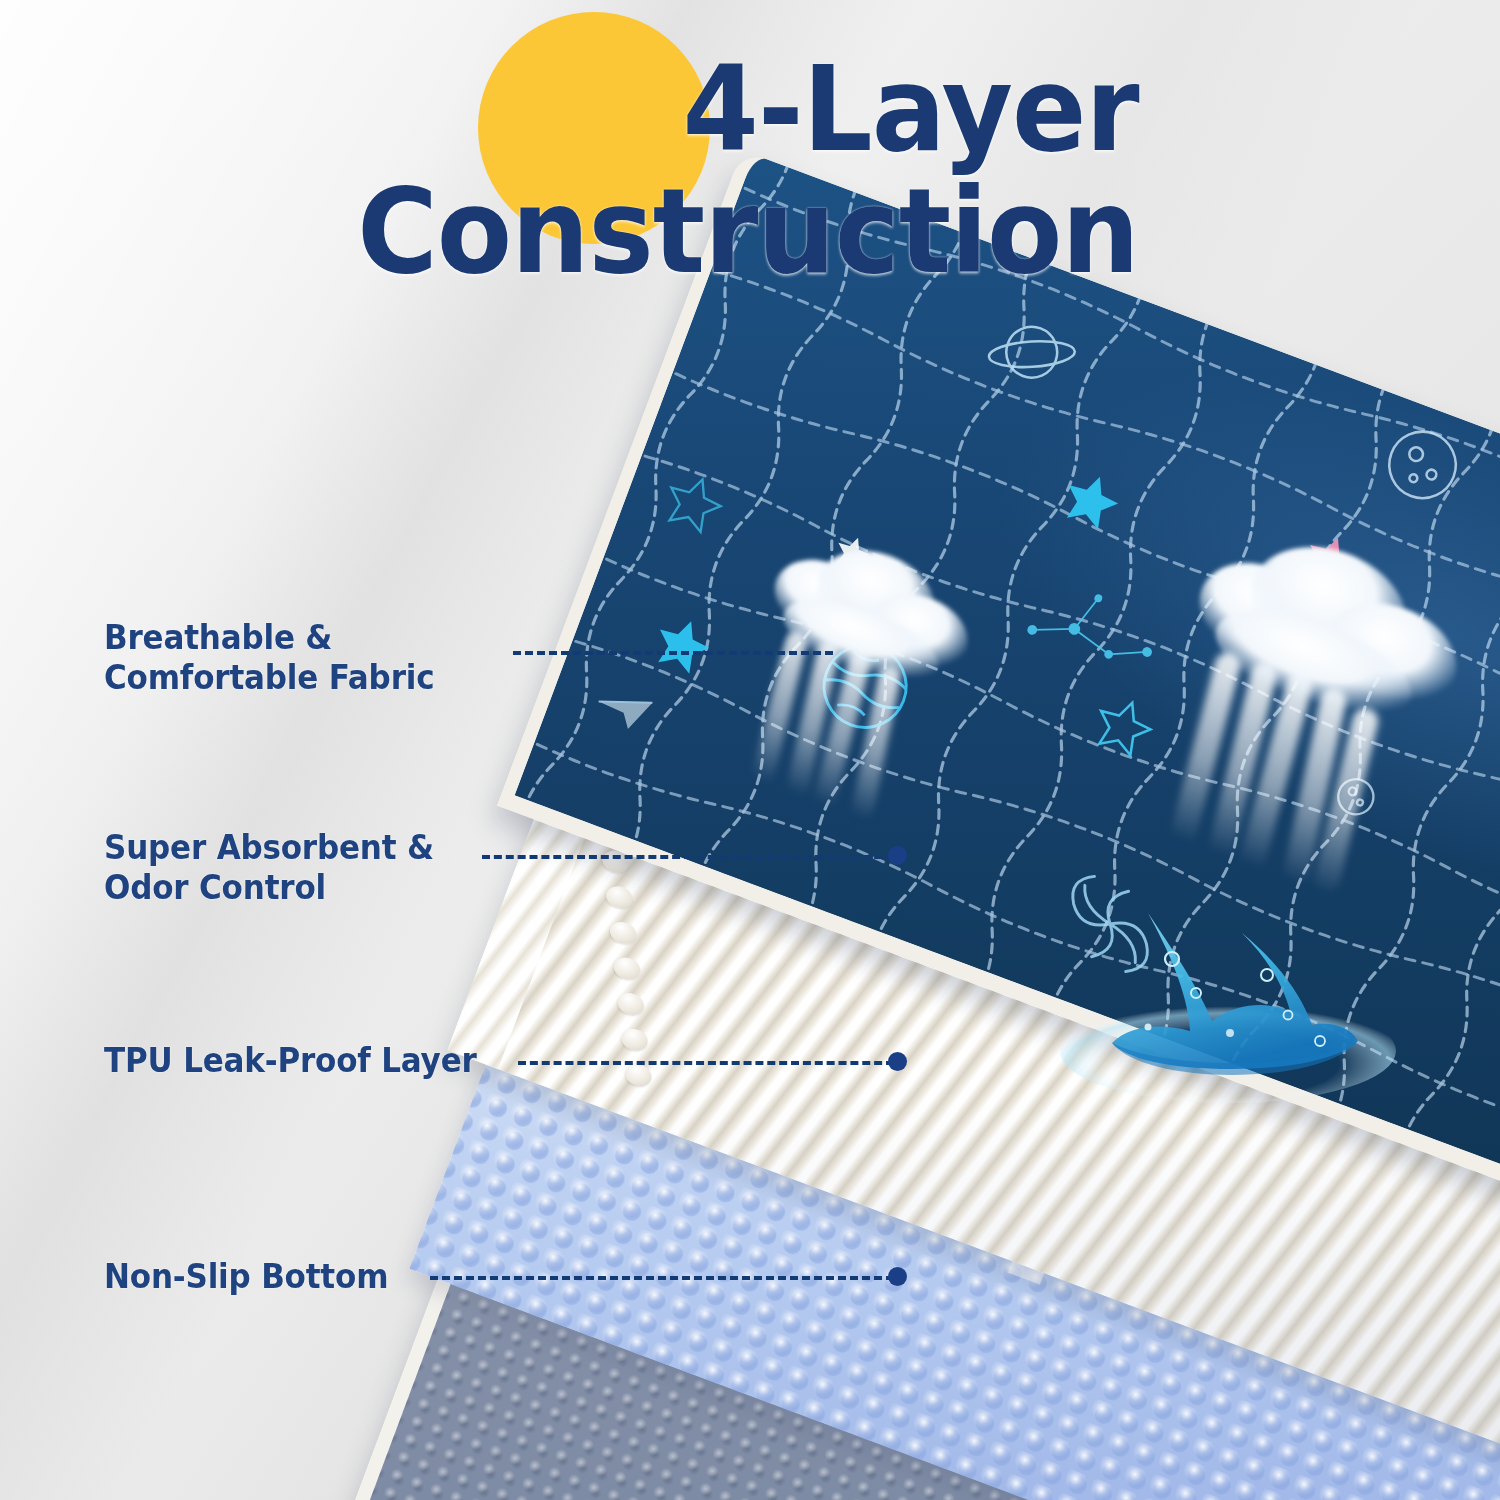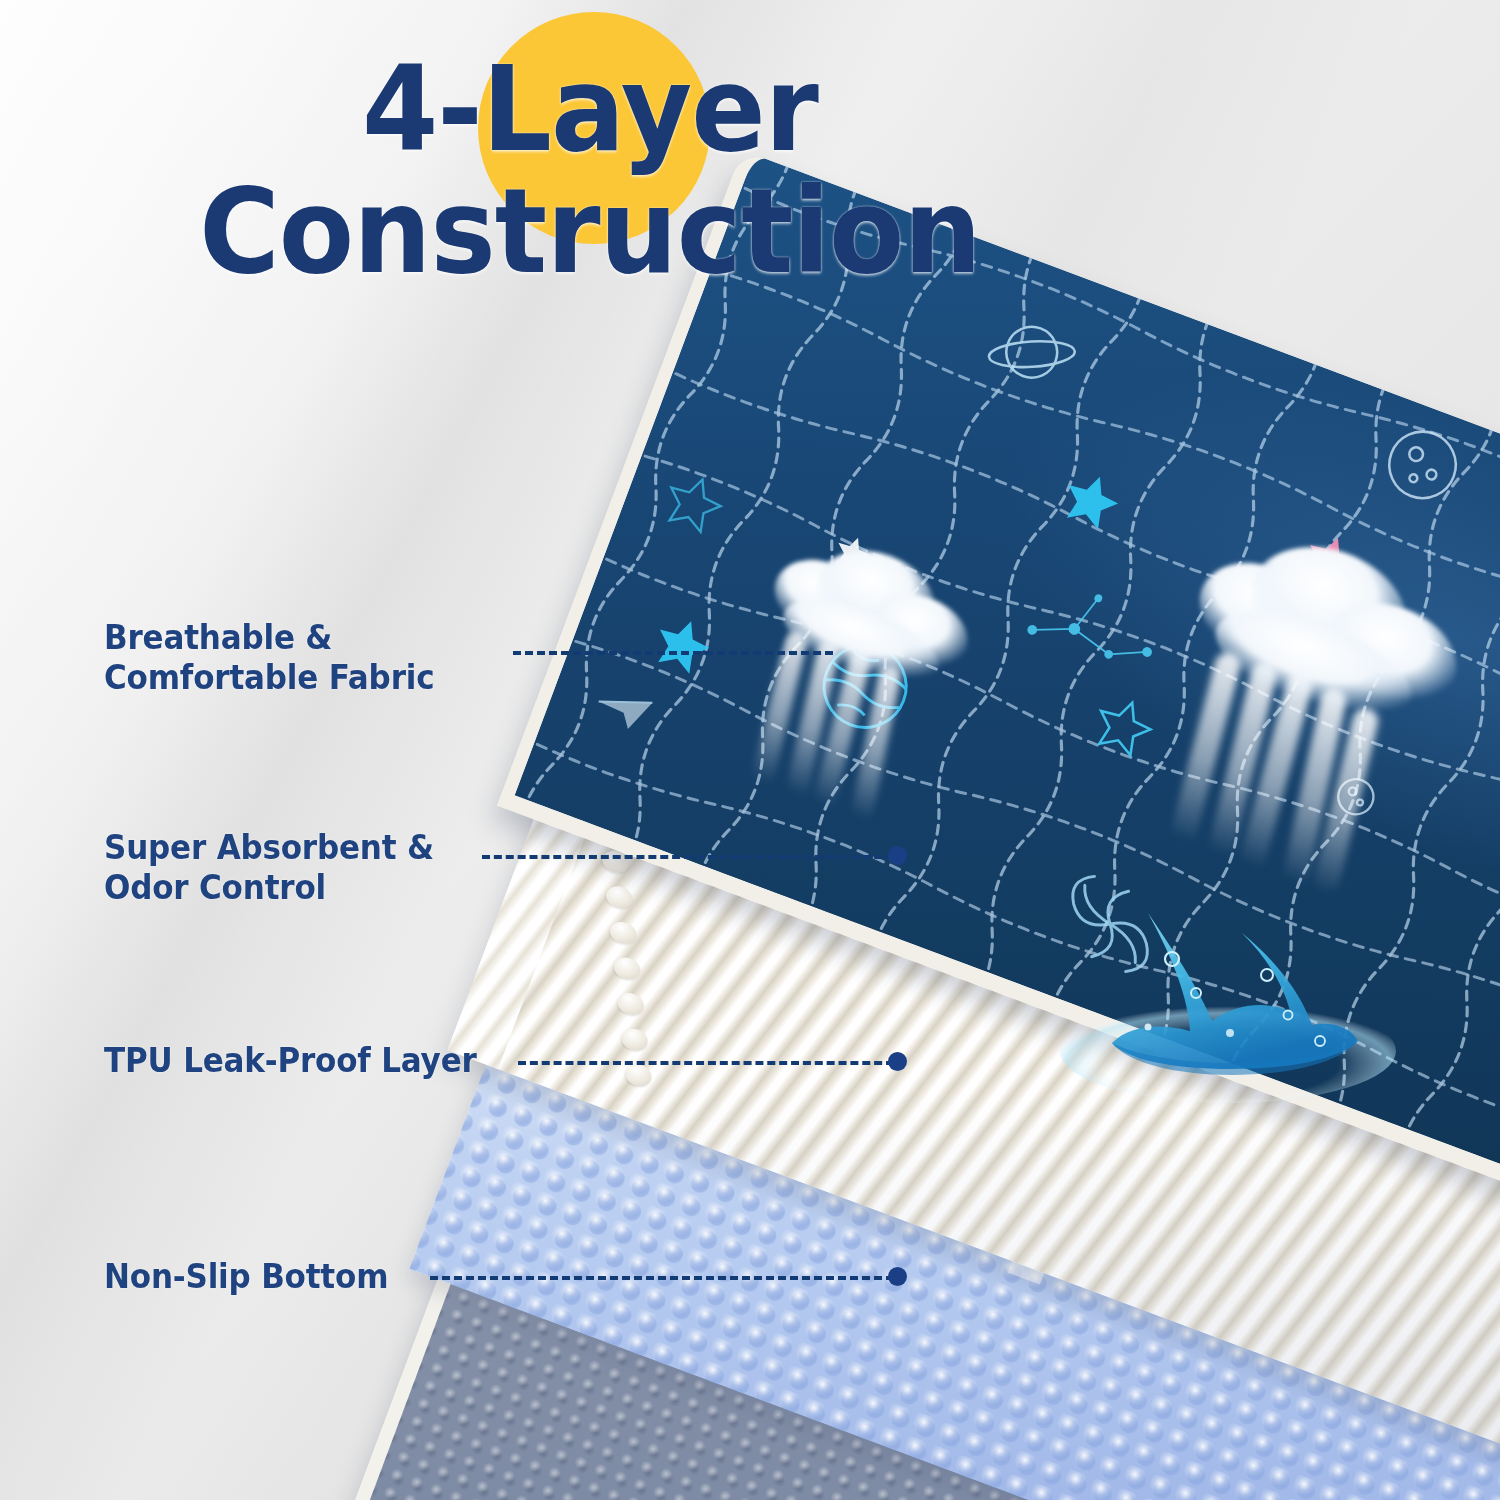--- a/index.html
+++ b/index.html
@@ -15,21 +15,21 @@
     background:
       linear-gradient(118deg, rgba(255,255,255,0.85) 0%, rgba(255,255,255,0.0) 22%, rgba(214,214,214,0.55) 30%, rgba(255,255,255,0.0) 40%),
       linear-gradient(118deg, rgba(255,255,255,0.0) 42%, rgba(222,222,222,0.42) 52%, rgba(255,255,255,0.0) 62%),
       linear-gradient(135deg, #f7f7f7 0%, #ececec 45%, #e6e6e6 70%, #e9e9e9 100%);
     overflow: hidden;
   }
 
   
   #title-block {
     position: absolute; left: 0; top: 52px;
-    width: 1180px; text-align: center;
+    width: 1180px; text-align: right;
     z-index: 40; pointer-events: none;
   }
   .yellow-dot {
     position: absolute;
     left: 478px; top: 12px;
     width: 232px; height: 232px;
     border-radius: 50%;
     background: #fcc736;
     z-index: 30;
   }

